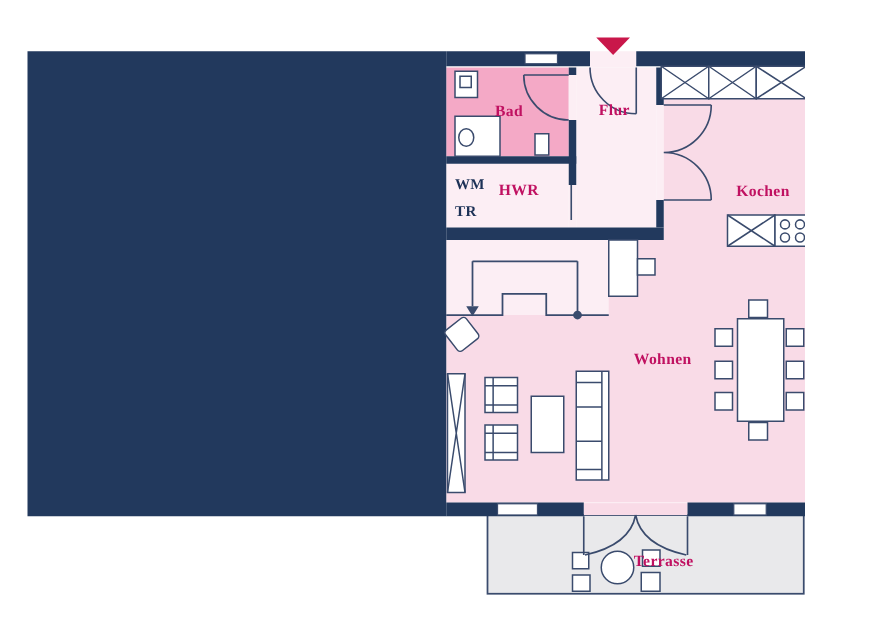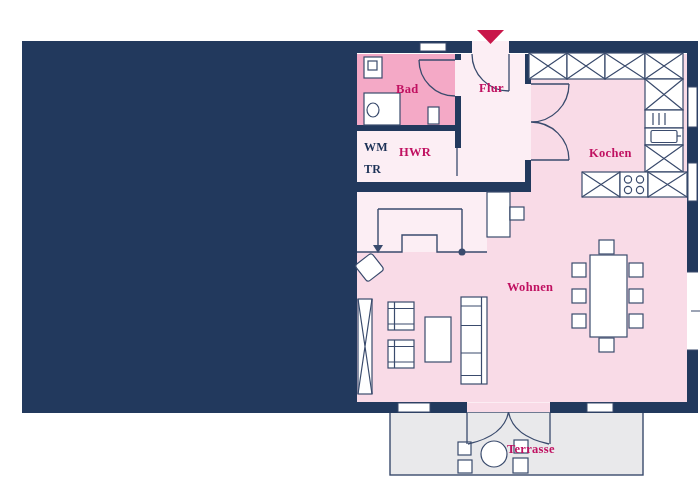--- a/index.html
+++ b/index.html
@@ -1,16 +1,16 @@
 <!DOCTYPE html>
 <html style="--navy: #22395d; --room_pink: #f9dbe7; --light_pink: #fceef4; --bad_pink: #f4a9c6; --terrace_grey: #e9e9eb; --outline: #3a4b6d; --label_crimson: #c01161; --text_navy: #1c3156; --arrow_red: #c9174a; --white: #ffffff;"><head>
 <meta charset="utf-8">
 <style>
   html,body{margin:0;padding:0;background:#fff;}
-  .stage{position:relative;width:700px;height:500px;background:#fff;overflow:hidden;
+  .stage{position:relative;width:644px;height:500px;background:#fff;overflow:hidden;
          font-family:"Liberation Serif",serif;}
   svg{display:block;}
   .wall{fill:var(--navy);}
   .fill-bad{fill:var(--bad_pink);}
   .fill-light{fill:var(--light_pink);}
   .fill-room{fill:var(--room_pink);}
   .fill-terrace{fill:var(--terrace_grey);stroke:var(--outline);stroke-width:1.4;}
   .furn{fill:var(--white);stroke:var(--outline);stroke-width:1.2;}
   .ln{fill:none;stroke:var(--outline);stroke-width:1.2;}
   .door{fill:none;stroke:var(--outline);stroke-width:1.3;}

